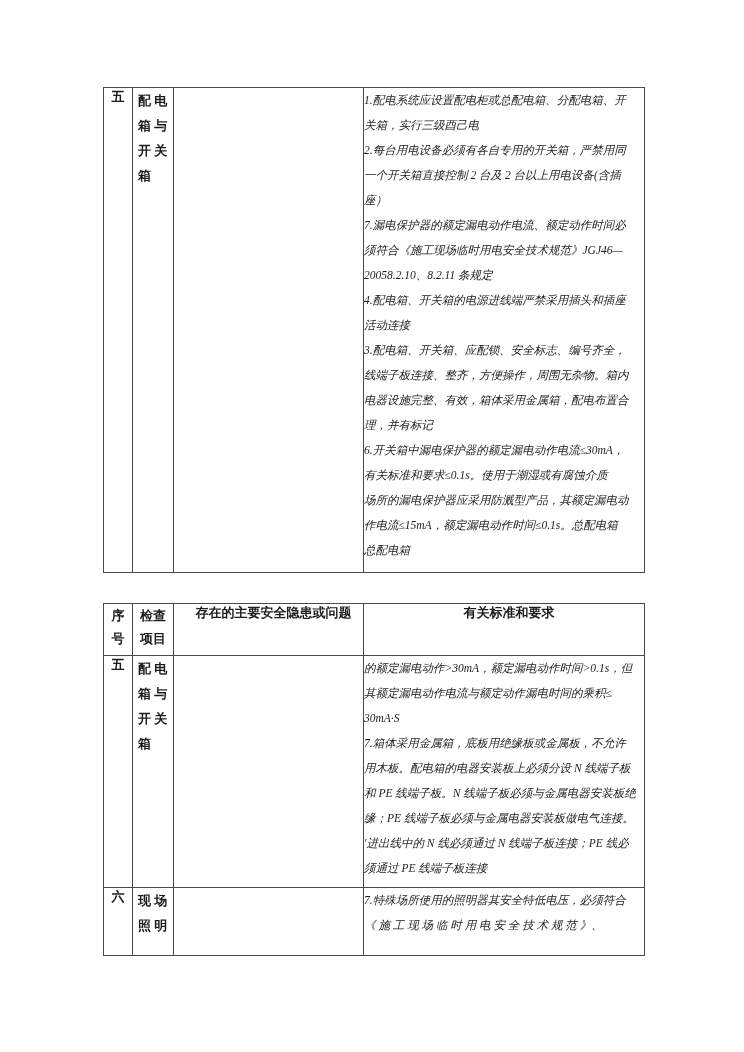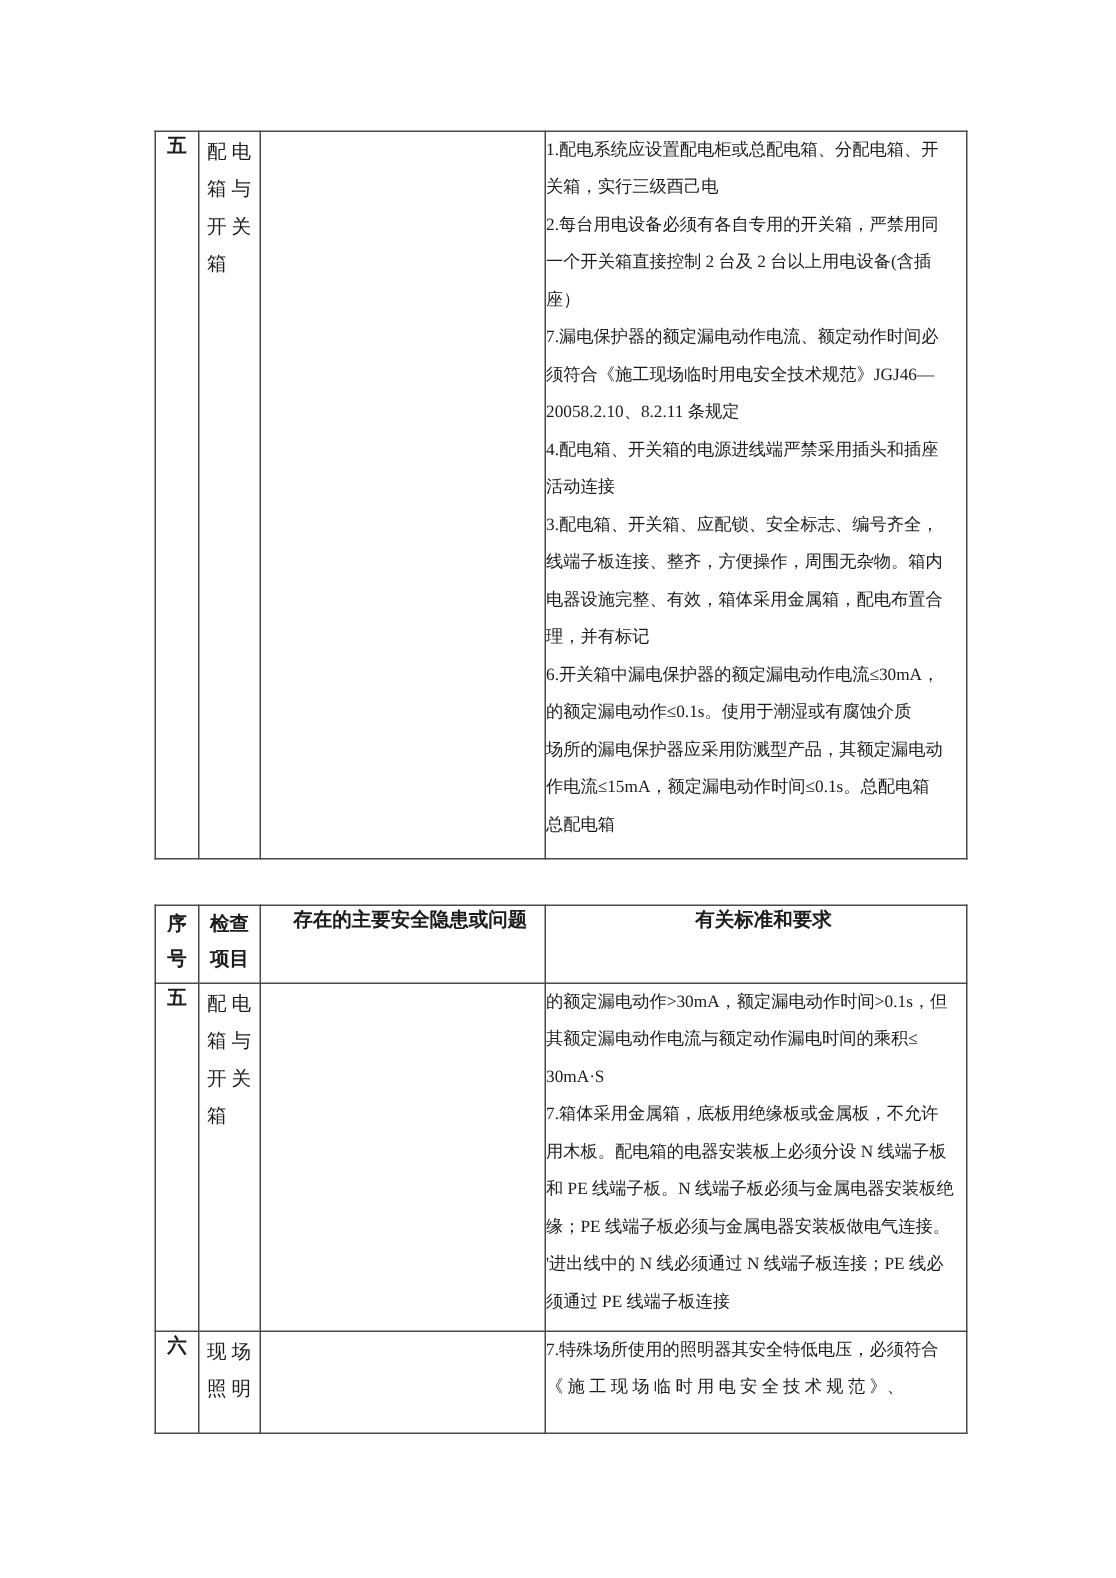--- a/index.html
+++ b/index.html
@@ -32,26 +32,27 @@
   td.cell-seq{
     vertical-align:middle;text-align:center;
     font-size:13px;font-weight:bold;
   }
   td.cell-item{
     vertical-align:middle;
     font-size:13px;
   }
   td.cell-item .tline{
     line-height:25px;height:25px;
-    padding-left:5px;white-space:nowrap;
+    padding-left:5px;white-space:nowrap;font-weight:bold;
   }
   td.cell-standard{
     vertical-align:top;
     font-size:11.5px;
     padding:5px 4px 0 9px;
+    font-style:italic;
   }
   td.cell-standard .tline{
     line-height:25px;height:25px;white-space:nowrap;
   }
   
   td.cell-th{
     vertical-align:middle;
     font-size:13px;font-weight:bold;
   }
   td.cell-th .tline{
@@ -99,21 +100,21 @@
               <div class="tline">7.漏电保护器的额定漏电动作电流、额定动作时间必</div>
               <div class="tline">须符合《施工现场临时用电安全技术规范》JGJ46—</div>
               <div class="tline">20058.2.10、8.2.11 条规定</div>
               <div class="tline">4.配电箱、开关箱的电源进线端严禁采用插头和插座</div>
               <div class="tline">活动连接</div>
               <div class="tline">3.配电箱、开关箱、应配锁、安全标志、编号齐全，</div>
               <div class="tline">线端子板连接、整齐，方便操作，周围无杂物。箱内</div>
               <div class="tline">电器设施完整、有效，箱体采用金属箱，配电布置合</div>
               <div class="tline">理，并有标记</div>
               <div class="tline">6.开关箱中漏电保护器的额定漏电动作电流≤30mA，</div>
-              <div class="tline">的额定漏电动作≤0.1s。使用于潮湿或有腐蚀介质</div>
+              <div class="tline">有关标准和要求≤0.1s。使用于潮湿或有腐蚀介质</div>
               <div class="tline">场所的漏电保护器应采用防溅型产品，其额定漏电动</div>
               <div class="tline">作电流≤15mA，额定漏电动作时间≤0.1s。总配电箱</div>
               <div class="tline">总配电箱</div>
             </div>
       </td>
     </tr>
   </tbody>
     </table>
 
   <table class="doc" id="tbl-lower">

